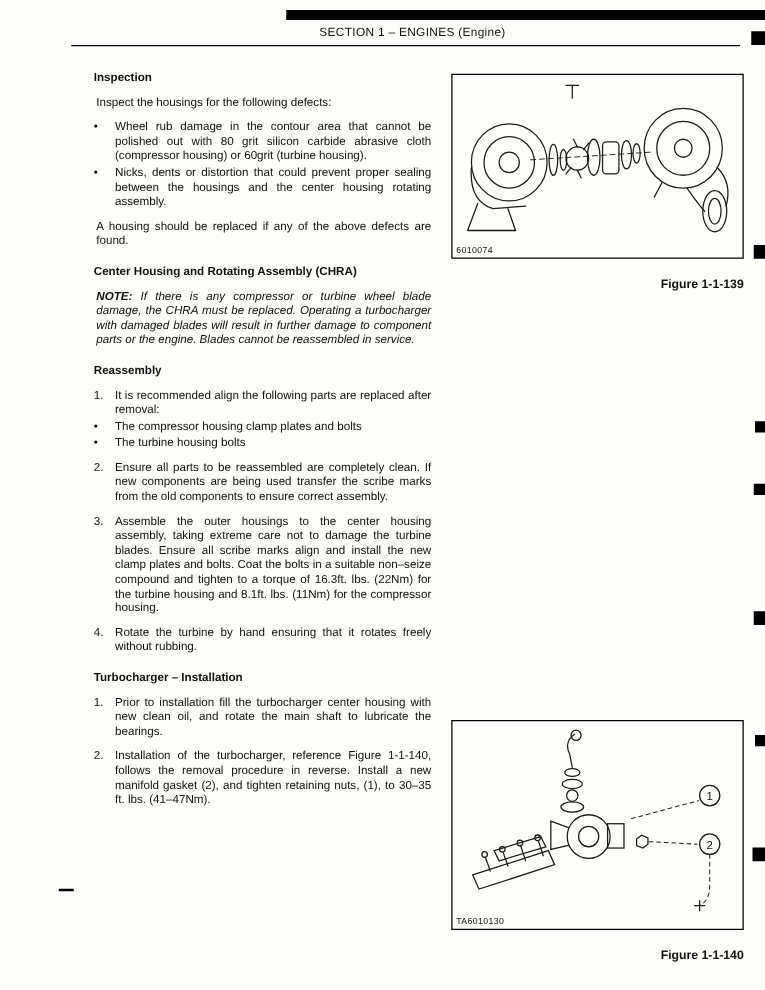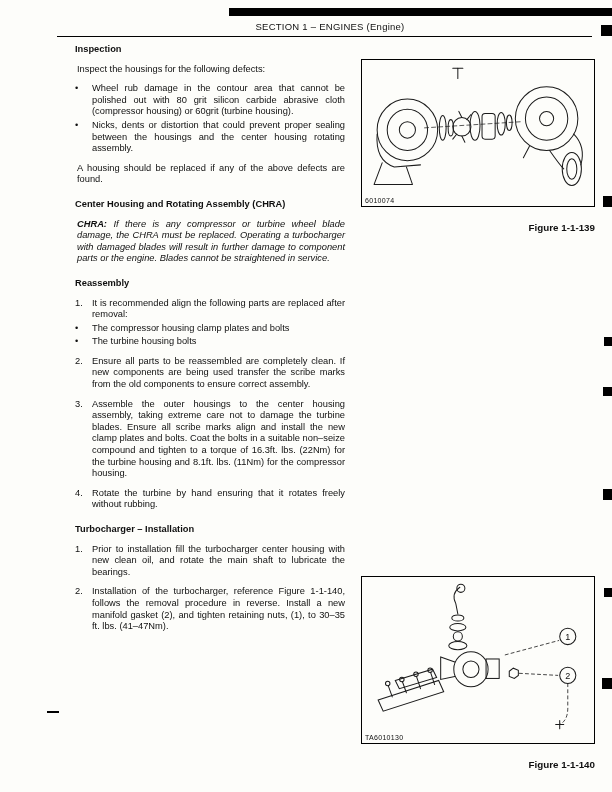--- a/index.html
+++ b/index.html
@@ -18,21 +18,21 @@
     position: absolute; top: 21px; left: 0; width: 100%;
     text-align: center; font-size: 9.5px; letter-spacing: .25px;
   }
   .header-rule { position: absolute; top: 36px; left: 57px; width: 535px; border-top: 1.6px solid #000; }
 
   .left-col {
     position: absolute; top: 44px; left: 75px; width: 270px;
     font-size: 9.3px; line-height: 11.6px;
   }
   .heading { font-weight: bold; margin: 13px 0 8px 0; }
-  .heading.first { margin-top: 0; }
+  .heading.first { margin-top: 13px; }
   .para { margin: 0 0 8px 2px; text-align: justify; }
   .item { display: flex; margin: 0 0 8px 0; }
   .item.tight { margin-bottom: 2px; }
   .marker { flex: 0 0 17px; }
   .itext { flex: 1; text-align: justify; }
   .note { font-style: italic; }
   .note .note-label { font-weight: bold; }
 
   .fig { position: absolute; left: 361px; width: 234px; }
   #fig1 { top: 59px; }
@@ -68,21 +68,21 @@
       <span class="itext">Wheel rub damage in the contour area that cannot be polished out with 80 grit silicon carbide abrasive cloth (compressor housing) or 60grit (turbine housing).</span>
     </div>
     <div class="item">
       <span class="marker">•</span>
       <span class="itext">Nicks, dents or distortion that could prevent proper sealing between the housings and the center housing rotating assembly.</span>
     </div>
 
     <p class="para">A housing should be replaced if any of the above defects are found.</p>
 
     <div class="heading">Center Housing and Rotating Assembly (CHRA)</div>
-    <p class="para note"><span class="note-label">CHRA:</span> <span>If there is any compressor or turbine wheel blade damage, the CHRA must be replaced. Operating a turbocharger with damaged blades will result in further damage to component parts or the engine. Blades cannot be straightened in service.</span></p>
+    <p class="para note"><span class="note-label">NOTE:</span> <span>If there is any compressor or turbine wheel blade damage, the CHRA must be replaced. Operating a turbocharger with damaged blades will result in further damage to component parts or the engine. Blades cannot be reassembled in service.</span></p>
 
     <div class="heading">Reassembly</div>
 
     <div class="item tight">
       <span class="marker">1.</span>
       <span class="itext">It is recommended align the following parts are replaced after removal:</span>
     </div>
     <div class="item tight">
       <span class="marker">•</span>
       <span class="itext">The compressor housing clamp plates and bolts</span>

